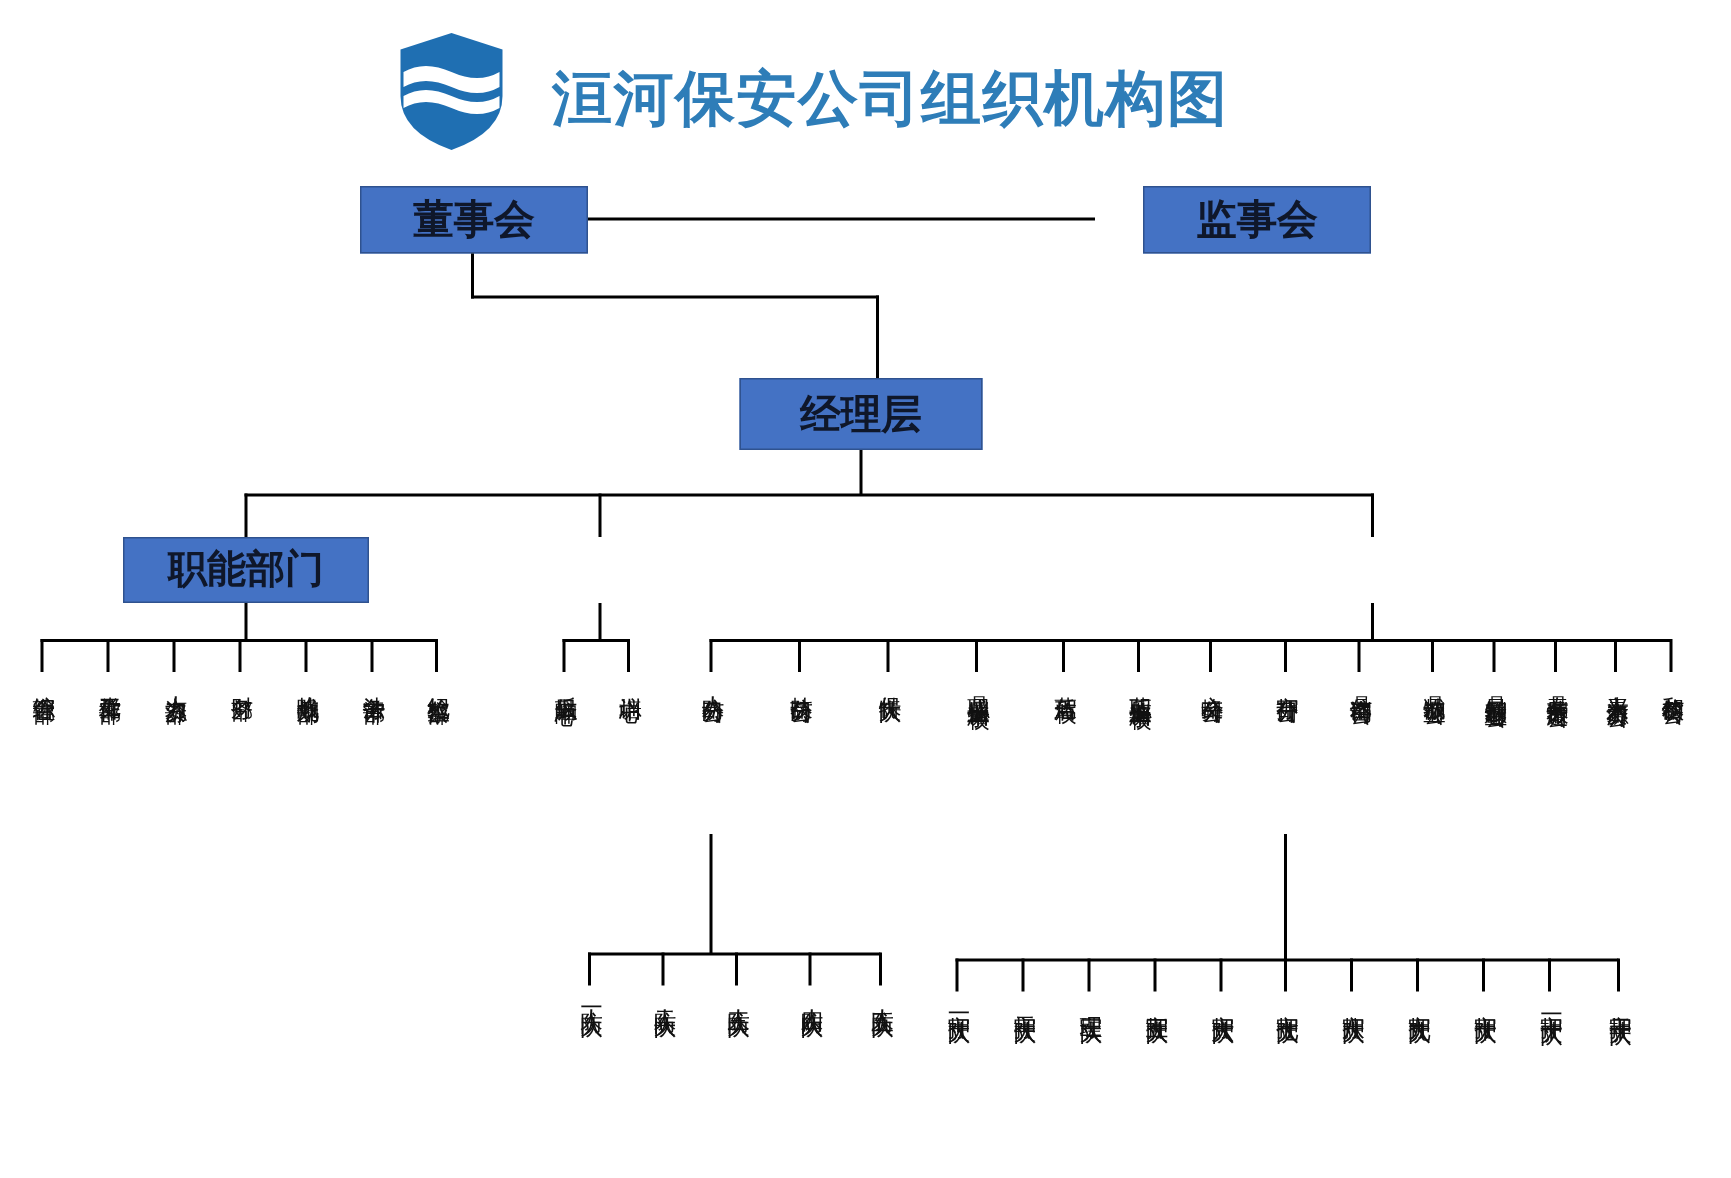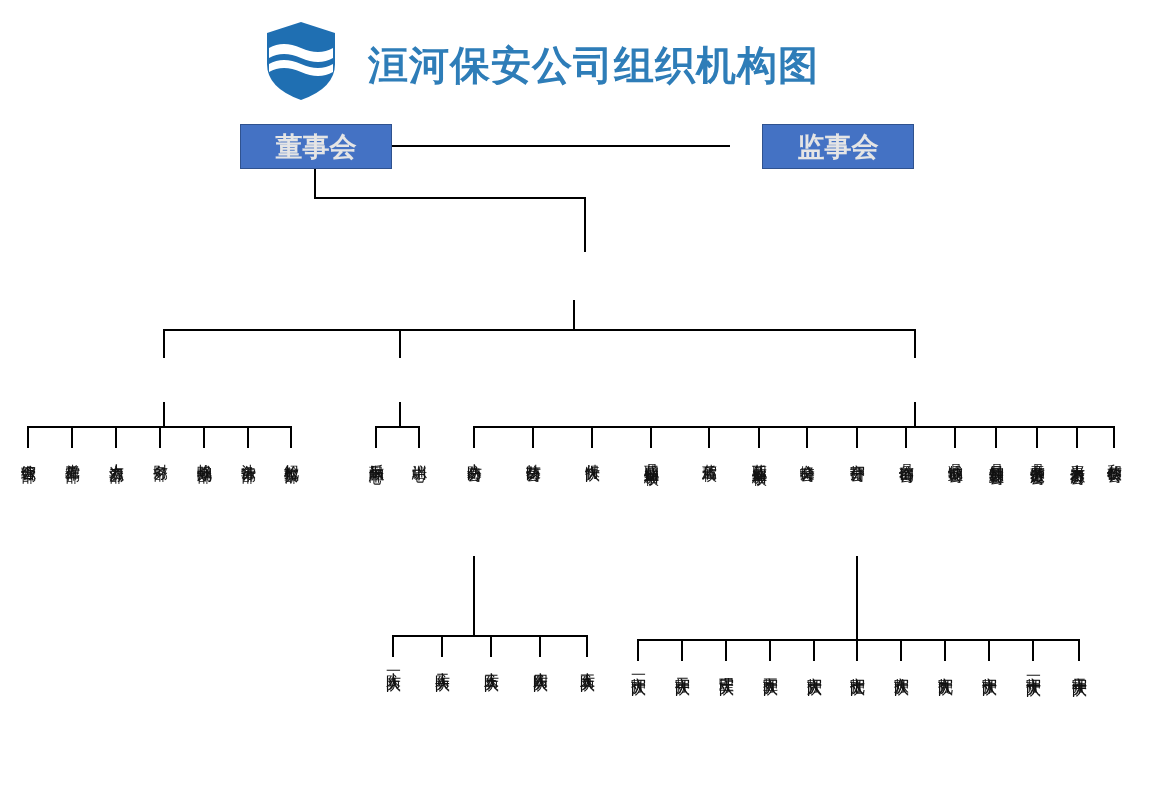--- a/index.html
+++ b/index.html
@@ -21,21 +21,21 @@
     font-family:"DejaVu Sans","Liberation Sans",sans-serif;
     font-size:40px;font-weight:700;color:#2E7DB8;
     letter-spacing:1px;white-space:nowrap;
   }
 
   
   .box{
     position:absolute;
     background:#4472C4;
     border:1px solid #2F528F;
-    color:#e5e5e5;
+    color:#0f172a;
     font-family:"DejaVu Sans","Liberation Sans",sans-serif;
     display:flex;align-items:center;justify-content:center;
     box-sizing:border-box;
     text-align:center;
     line-height:1;
   }
   .box.lvl1{font-size:27px;font-weight:600;}
   .box.lvl2{font-size:26px;font-weight:600;}
 
   
@@ -70,31 +70,33 @@
         <path d="M6 44 Q20 36 38 44 Q56 52 70 44 L70 52 Q56 60 38 52 Q20 44 6 52 Z" fill="#ffffff"></path>
       </svg>
     </div>
     <div class="title">洹河保安公司组织机构图</div>
   </div>
 
   <div class="box lvl1" style="left:240px;top:124px;width:152px;height:45px;">董事会</div>
 
   <div class="box lvl1" style="left:730px;top:124px;width:152px;height:45px;margin-left:32px;">监事会</div>
 
+  <div class="box lvl1" style="left:493px;top:252px;width:162px;height:48px;">经理层</div>
 
   <div class="ln h" style="left:392px;top:145px;width:338px;"></div>
 
   <div class="ln v" style="left:314px;top:169px;height:30px;"></div>
   <div class="ln h" style="left:314px;top:197px;width:272px;"></div>
   <div class="ln v" style="left:584px;top:197px;height:55px;"></div>
 
   <div class="ln v" style="left:573px;top:300px;height:30px;"></div>
   <div class="ln h" style="left:163px;top:329px;width:753px;"></div>
 
   <div class="ln v" style="left:163px;top:329px;height:29px;"></div>
+  <div class="box lvl2" style="left:82px;top:358px;width:164px;height:44px;">职能部门</div>
 
   <div class="ln v" style="left:399px;top:329px;height:29px;"></div>
 
   <div class="ln v" style="left:914px;top:329px;height:29px;"></div>
 
   <div class="ln v" style="left:163px;top:402px;height:25px;"></div>
   <div class="ln h" style="left:27px;top:426px;width:264px;"></div>
 
   <div class="ln v" style="left:27px;top:426px;height:22px;"></div>
   <div class="leaf" style="left:28px;top:452px;">综合管理部</div>

